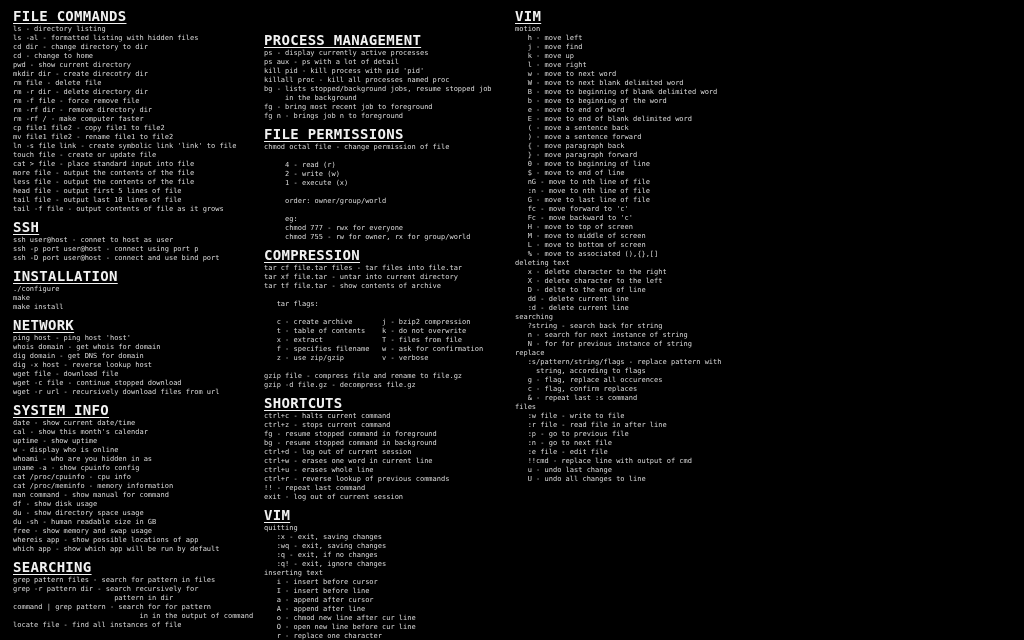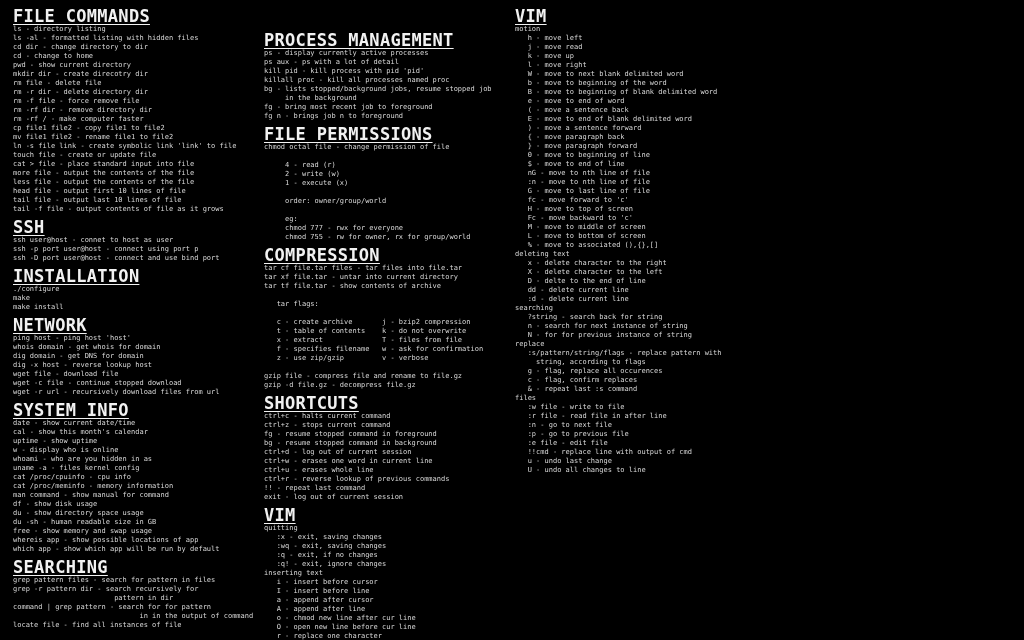--- a/index.html
+++ b/index.html
@@ -19,21 +19,21 @@
     inset: 0;
     background: #000000;
   }
   .col {
     position: absolute;
     top: 10px;
   }
   .section { margin-bottom: 7px; }
   .section h2 {
     margin: 0 0 3px 0;
-    font-size: 17px;
+    font-size: 14px;
     line-height: 12px;
     font-weight: bold;
     color: #f2f2f2;
     text-decoration: underline;
     text-underline-offset: 2px;
     letter-spacing: 0.3px;
     white-space: pre;
   }
   .line {
     color: #d9d9d9;
@@ -63,21 +63,21 @@
           <div class="line">rm -f file - force remove file</div>
           <div class="line">rm -rf dir - remove directory dir</div>
           <div class="line">rm -rf / - make computer faster</div>
           <div class="line">cp file1 file2 - copy file1 to file2</div>
           <div class="line">mv file1 file2 - rename file1 to file2</div>
           <div class="line">ln -s file link - create symbolic link 'link' to file</div>
           <div class="line">touch file - create or update file</div>
           <div class="line">cat &gt; file - place standard input into file</div>
           <div class="line">more file - output the contents of the file</div>
           <div class="line">less file - output the contents of the file</div>
-          <div class="line">head file - output first 10 lines of file</div>
+          <div class="line">head file - output first 5 lines of file</div>
           <div class="line">tail file - output last 10 lines of file</div>
           <div class="line">tail -f file - output contents of file as it grows</div>
         </div>
       </section>
       <section class="section">
         <h2>SSH</h2>
         <div class="lines">
           <div class="line">ssh user@host - connet to host as user</div>
           <div class="line">ssh -p port user@host - connect using port p</div>
           <div class="line">ssh -D port user@host - connect and use bind port</div>
@@ -104,21 +104,21 @@
         </div>
       </section>
       <section class="section">
         <h2>SYSTEM INFO</h2>
         <div class="lines">
           <div class="line">date - show current date/time</div>
           <div class="line">cal - show this month's calendar</div>
           <div class="line">uptime - show uptime</div>
           <div class="line">w - display who is online</div>
           <div class="line">whoami - who are you hidden in as</div>
-          <div class="line">uname -a - files kernel config</div>
+          <div class="line">uname -a - show cpuinfo config</div>
           <div class="line">cat /proc/cpuinfo - cpu info</div>
           <div class="line">cat /proc/meminfo - memory information</div>
           <div class="line">man command - show manual for command</div>
           <div class="line">df - show disk usage</div>
           <div class="line">du - show directory space usage</div>
           <div class="line">du -sh - human readable size in GB</div>
           <div class="line">free - show memory and swap usage</div>
           <div class="line">whereis app - show possible locations of app</div>
           <div class="line">which app - show which app will be run by default</div>
         </div>
@@ -218,40 +218,41 @@
           <div class="line">   R - replace many characters</div>
         </div>
       </section>
     </div>
   <div class="col" id="col-2" style="left:515px; width:500px;">
       <section class="section">
         <h2>VIM</h2>
         <div class="lines">
           <div class="line">motion</div>
           <div class="line">   h - move left</div>
-          <div class="line">   j - move read</div>
+          <div class="line">   j - move find</div>
           <div class="line">   k - move up</div>
           <div class="line">   l - move right</div>
+          <div class="line">   w - move to next word</div>
           <div class="line">   W - move to next blank delimited word</div>
+          <div class="line">   B - move to beginning of blank delimited word</div>
           <div class="line">   b - move to beginning of the word</div>
-          <div class="line">   B - move to beginning of blank delimited word</div>
           <div class="line">   e - move to end of word</div>
+          <div class="line">   E - move to end of blank delimited word</div>
           <div class="line">   ( - move a sentence back</div>
-          <div class="line">   E - move to end of blank delimited word</div>
           <div class="line">   ) - move a sentence forward</div>
           <div class="line">   { - move paragraph back</div>
           <div class="line">   } - move paragraph forward</div>
           <div class="line">   0 - move to beginning of line</div>
           <div class="line">   $ - move to end of line</div>
           <div class="line">   nG - move to nth line of file</div>
           <div class="line">   :n - move to nth line of file</div>
           <div class="line">   G - move to last line of file</div>
           <div class="line">   fc - move forward to 'c'</div>
+          <div class="line">   Fc - move backward to 'c'</div>
           <div class="line">   H - move to top of screen</div>
-          <div class="line">   Fc - move backward to 'c'</div>
           <div class="line">   M - move to middle of screen</div>
           <div class="line">   L - move to bottom of screen</div>
           <div class="line">   % - move to associated (),{},[]</div>
           <div class="line">deleting text</div>
           <div class="line">   x - delete character to the right</div>
           <div class="line">   X - delete character to the left</div>
           <div class="line">   D - delte to the end of line</div>
           <div class="line">   dd - delete current line</div>
           <div class="line">   :d - delete current line</div>
           <div class="line">searching</div>
@@ -260,22 +261,22 @@
           <div class="line">   N - for for previous instance of string</div>
           <div class="line">replace</div>
           <div class="line">   :s/pattern/string/flags - replace pattern with</div>
           <div class="line">     string, according to flags</div>
           <div class="line">   g - flag, replace all occurences</div>
           <div class="line">   c - flag, confirm replaces</div>
           <div class="line">   &amp; - repeat last :s command</div>
           <div class="line">files</div>
           <div class="line">   :w file - write to file</div>
           <div class="line">   :r file - read file in after line</div>
+          <div class="line">   :p - go to previous file</div>
           <div class="line">   :n - go to next file</div>
-          <div class="line">   :p - go to previous file</div>
           <div class="line">   :e file - edit file</div>
           <div class="line">   !!cmd - replace line with output of cmd</div>
           <div class="line">   u - undo last change</div>
           <div class="line">   U - undo all changes to line</div>
         </div>
       </section>
     </div>
 </div>
 
 </body></html>

